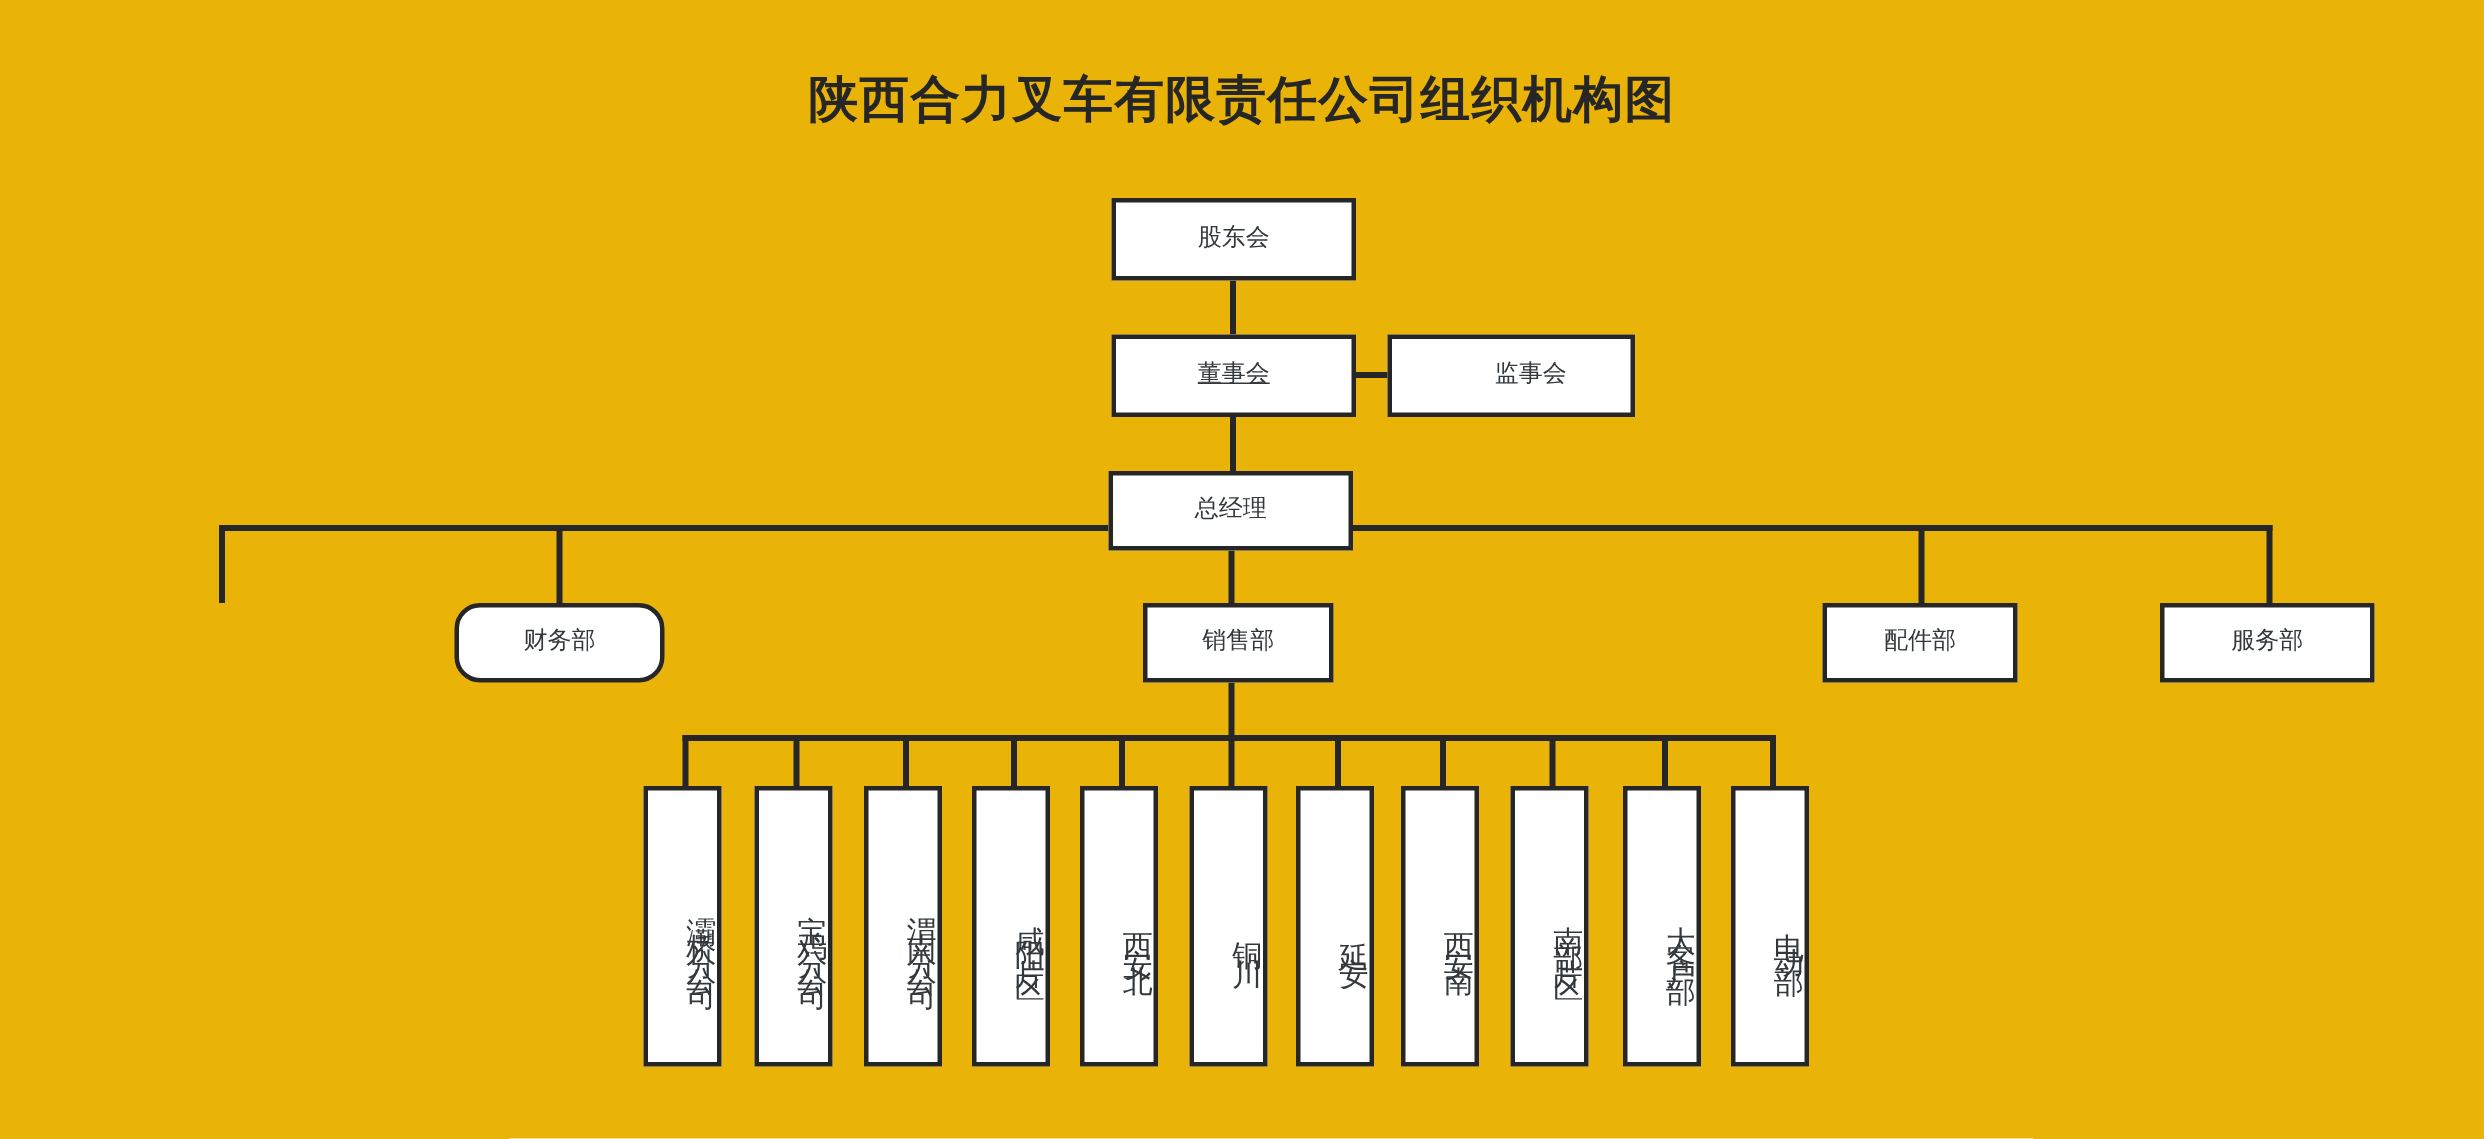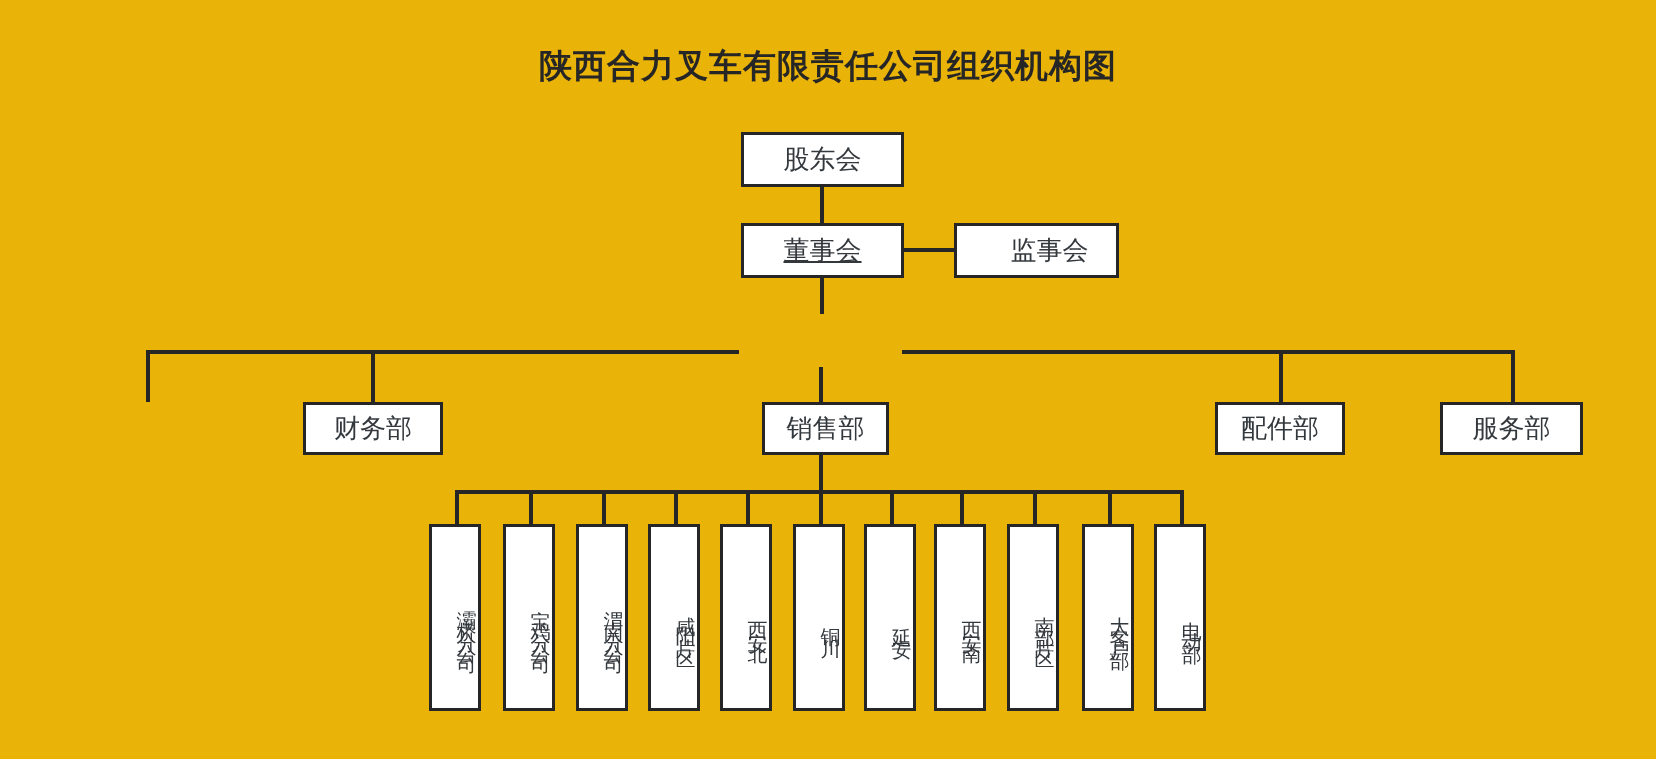--- a/index.html
+++ b/index.html
@@ -35,21 +35,21 @@
   }
   
   .node {
     position: absolute;
     box-sizing: border-box;
     border: 3px solid #262626;
     background: #ffffff;
     display: flex;
     align-items: center;
     justify-content: center;
-    font-size: 26px;
+    font-size: 16px;
     color: #33383d;
     line-height: 1.15;
     white-space: nowrap;
     z-index: 3;
   }
   
   .node.vertical {
     writing-mode: vertical-rl;
     text-orientation: upright;
     font-size: 20px;
@@ -74,38 +74,39 @@
 <div id="canvas">
 
   <div id="chart-title">陕西合力叉车有限责任公司组织机构图</div>
 
   <div class="node" style="left:741px; top:132px; width:163px; height:55px;">股东会</div>
 
   <div class="line v" style="left:820px; top:187px; height:36px;"></div>
 
   <div class="node" style="left:741px; top:223px; width:163px; height:55px;text-decoration:underline;">董事会</div>
 
-  <div class="node" style="left:954px; top:223px; width:165px; height:55px;padding-left:26px;">监事会</div>
+  <div class="node" style="left:925px; top:223px; width:165px; height:55px;padding-left:26px;">监事会</div>
 
   <div class="line h" style="left:904px; top:248px; width:50px;"></div>
 
   <div class="line v" style="left:820px; top:278px; height:36px;"></div>
 
+  <div class="node" style="left:739px; top:314px; width:163px; height:53px;">总经理</div>
 
   <div class="line h" style="left:146px; top:350px; width:593px;"></div>
   <div class="line h" style="left:902px; top:350px; width:613px;"></div>
 
   <div class="line v" style="left:146px; top:350px; height:52px;"></div>
   <div class="line v" style="left:371px; top:350px; height:52px;"></div>
   <div class="line v" style="left:819px; top:367px; height:35px;"></div>
   <div class="line v" style="left:1279px; top:350px; height:52px;"></div>
   <div class="line v" style="left:1511px; top:350px; height:52px;"></div>
 
 
-  <div class="node" style="left:303px; top:402px; width:140px; height:53px;">财务部</div>
+  <div class="node" style="left:303px; top:402px; width:140px; height:53px;border-radius:17px;">财务部</div>
 
   <div class="node" style="left:762px; top:402px; width:127px; height:53px;text-align:right;">销售部</div>
 
   <div class="node" style="left:1440px; top:402px; width:143px; height:53px;">服务部</div>
 
   <div class="node" style="left:1215px; top:402px; width:130px; height:53px;">配件部</div>
 
   <div class="line v" style="left:819px; top:455px; height:38px;"></div>
 
   <div class="line h" style="left:455px; top:490px; width:729px;"></div>

